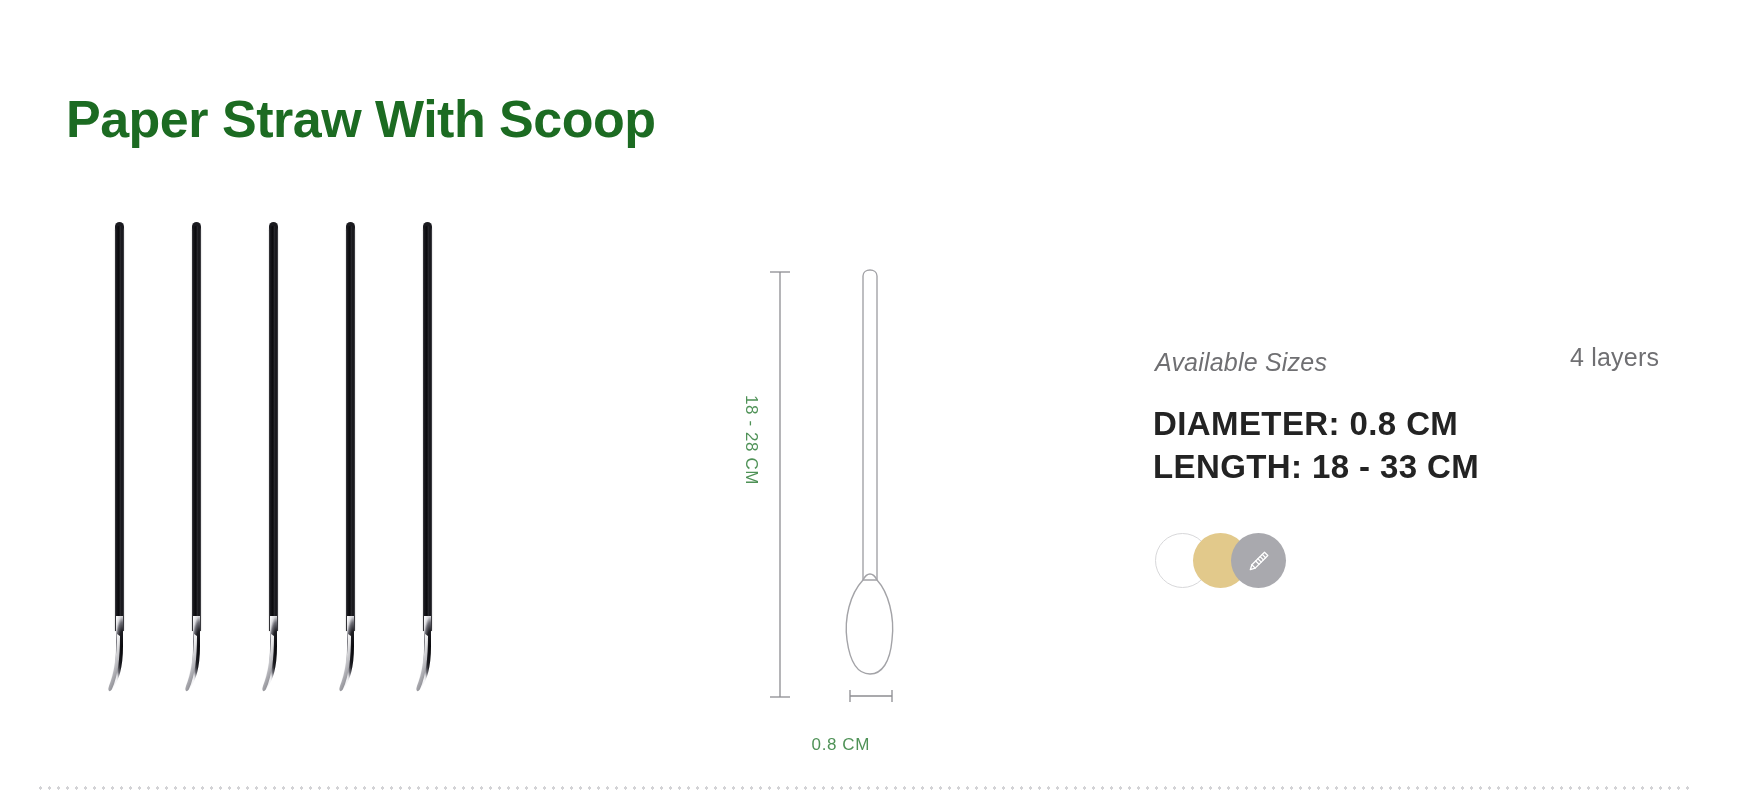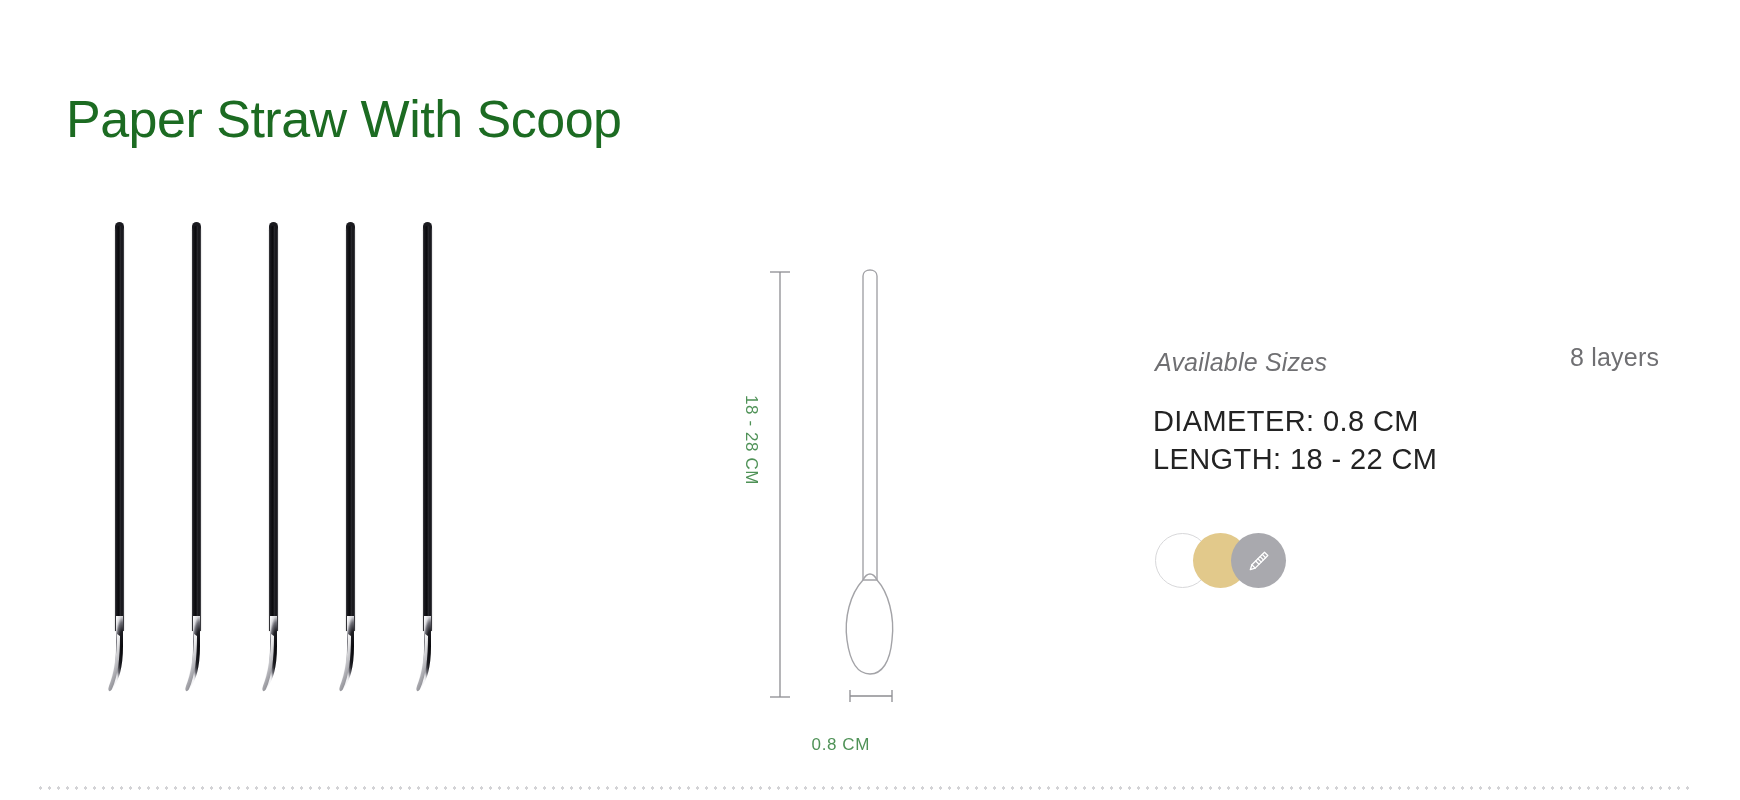--- a/index.html
+++ b/index.html
@@ -19,21 +19,21 @@
     background: #ffffff;
     overflow: hidden;
   }
 
   
   #page-title {
     position: absolute;
     left: 66px;
     top: 56px;
     font-size: 52px;
-    font-weight: normal;
+    font-weight: bold;
     letter-spacing: -0.5px;
     color: #1c6b22;
     white-space: nowrap;
     line-height: 1.1;
   }
 
   
   #product-photo {
     position: absolute;
     left: 95px;
@@ -161,22 +161,22 @@
     color: #6f6f72;
     letter-spacing: 0.2px;
     white-space: nowrap;
   }
   #spec-lines {
     position: absolute;
     left: -2px;
     top: 55px;
   }
   .spec-line {
-    font-size: 29px;
-    font-weight: normal;
+    font-size: 33px;
+    font-weight: bold;
     color: #232323;
     letter-spacing: 0.4px;
     line-height: 1.3;
     white-space: nowrap;
   }
   #color-swatches {
     position: absolute;
     left: 0px;
     top: 185px;
     width: 200px;
@@ -304,25 +304,25 @@
   </div>
 
   <div id="length-dim-label">18 - 28 CM</div>
 
   <div id="diameter-dim-label">0.8 CM</div>
 
   <div id="spec-panel">
 
     <div id="available-sizes-label">Available Sizes</div>
 
-    <div id="layers-label">8 layers</div>
+    <div id="layers-label">4 layers</div>
 
     <div id="spec-lines">
       <div class="spec-line">DIAMETER: 0.8 CM</div>
-      <div class="spec-line">LENGTH: 18 - 22 CM</div>
+      <div class="spec-line">LENGTH: 18 - 33 CM</div>
     </div>
 
     <div id="color-swatches">
       <div class="swatch swatch-white"></div>
       <div class="swatch swatch-kraft"></div>
       <div class="swatch swatch-custom">
         <svg width="30" height="30" viewBox="0 0 30 30" xmlns="http://www.w3.org/2000/svg">
           <g stroke="#ffffff" stroke-width="1.3" fill="none" stroke-linejoin="round" stroke-linecap="round">
             <path d="M 20.5 6.2 L 23.8 9.5 L 11.2 22.1 L 6.3 23.7 L 7.9 18.8 Z"></path>
             <line x1="18.3" y1="8.4" x2="21.6" y2="11.7"></line>

